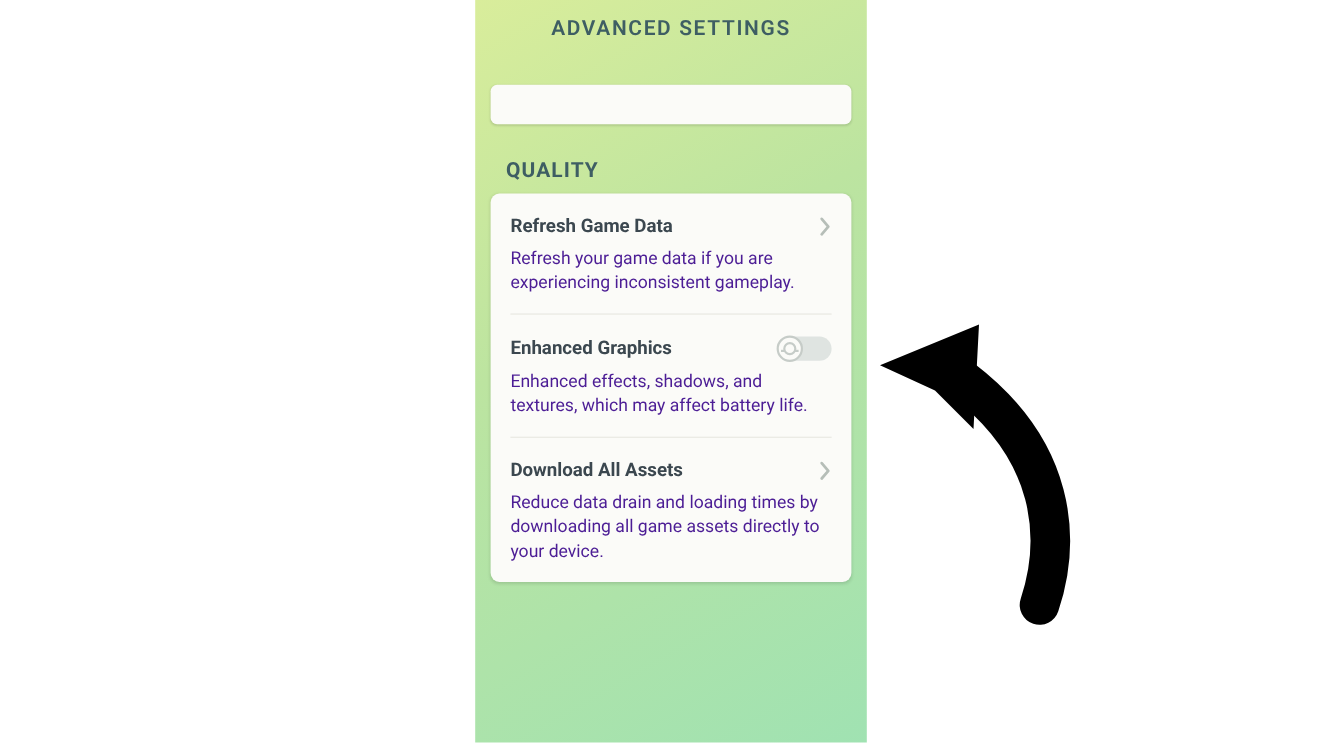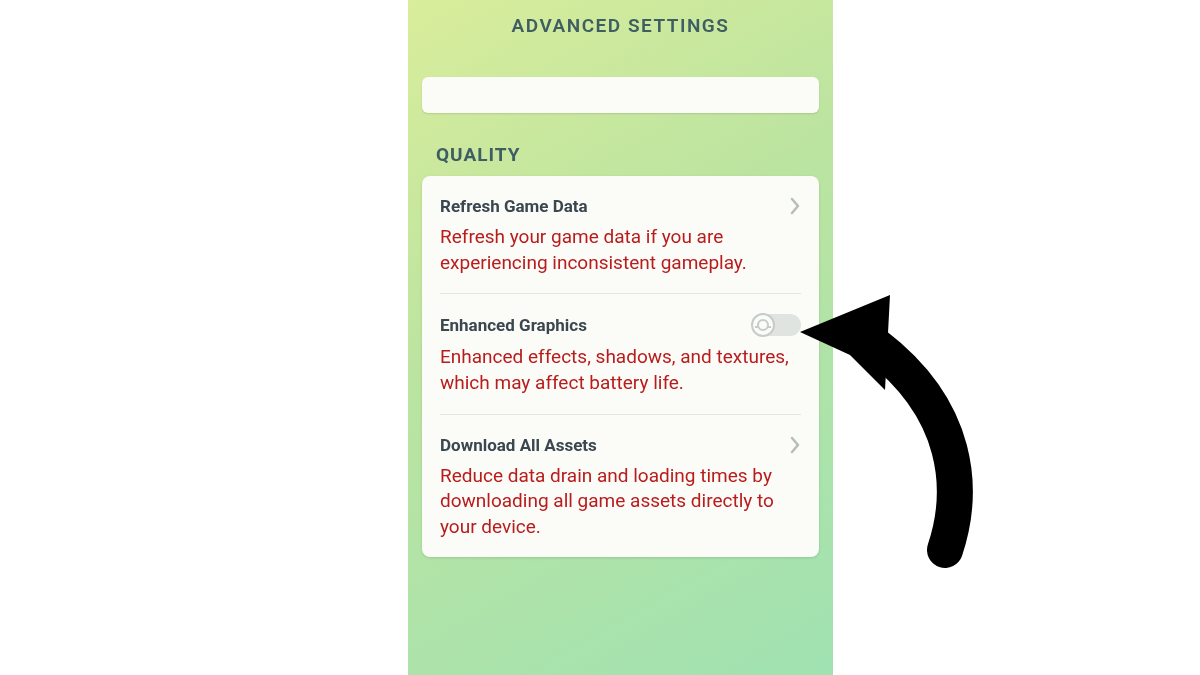--- a/index.html
+++ b/index.html
@@ -6,23 +6,23 @@
     body {
       width: 1200px;
       height: 675px;
       background: #ffffff;
       font-family: -apple-system, BlinkMacSystemFont, "Segoe UI", Roboto, sans-serif;
       position: relative;
       overflow: hidden;
     }
     .phone-panel {
       position: absolute;
-      left: 408px;
+      left: 432px;
       top: 0;
-      width: 425px;
+      width: 356px;
       height: 675px;
       background: linear-gradient(150deg, #d9ed9b 0%, #bce4a0 40%, #a0e2b2 100%);
     }
     .screen-title {
       text-align: center;
       padding-top: 14px;
       font-size: 19px;
       font-weight: 600;
       letter-spacing: 1.5px;
       color: #3e5e63;
@@ -59,23 +59,23 @@
       align-items: center;
       justify-content: space-between;
     }
     .row-title {
       font-size: 17px;
       font-weight: 700;
       color: #3b474f;
     }
     .row-desc {
       margin-top: 8px;
-      font-size: 19px;
+      font-size: 16px;
       line-height: 1.35;
-      color: #b91c1c;
+      color: #4c1d95;
     }
     .chevron {
       color: #b6beb8;
       flex-shrink: 0;
     }
     .toggle {
       width: 48px;
       height: 22px;
       background: #dfe4e1;
       border-radius: 11px;

